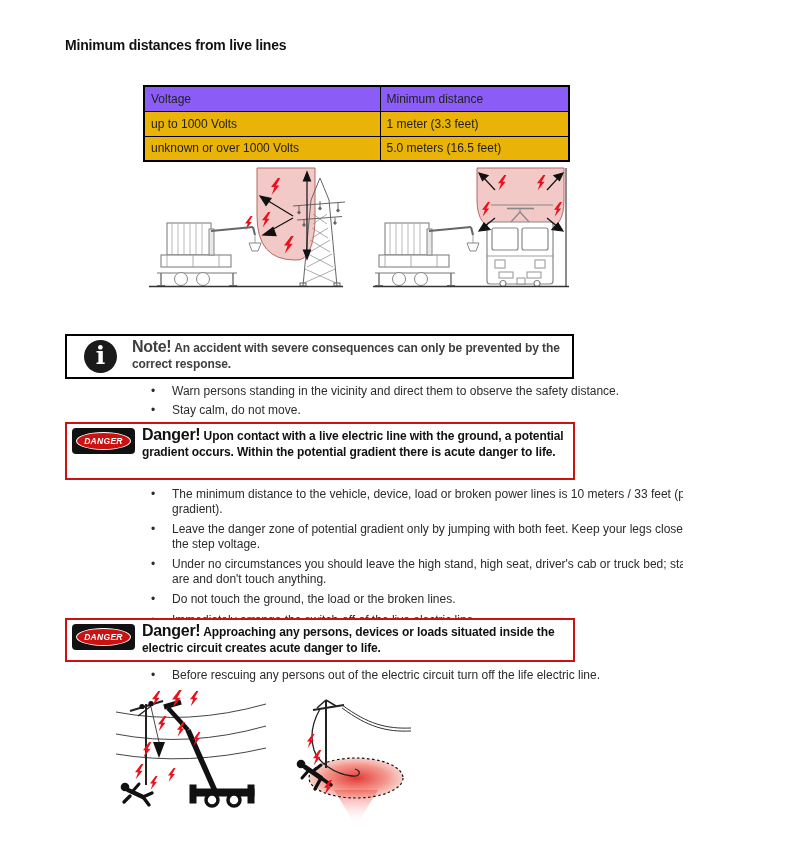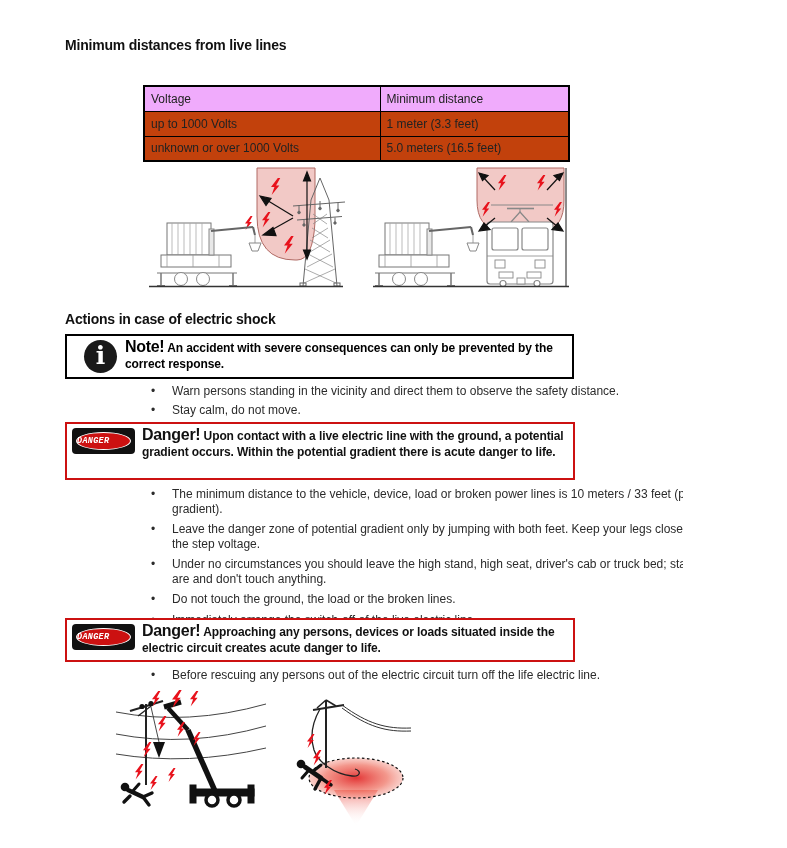--- a/index.html
+++ b/index.html
@@ -15,23 +15,23 @@
   .h1.live-lines { top:37px; }
   .h1.shock { top:311px; }
 
   
   table.dist {
     position:absolute; left:143px; top:85px; border-collapse:collapse;
     font-size:12px; color:#222;
   }
   table.dist td {
     border:1px solid #000; height:25px; padding:2px 6px; vertical-align:middle;
-    background:#c2410c;
-  }
-  table.dist tr.hdr td { background:#f0abfc; }
+    background:#eab308;
+  }
+  table.dist tr.hdr td { background:#8b5cf6; }
   table.dist td.c1 { width:236px; }
   table.dist td.c2 { width:189px; }
   table.dist { border:2px solid #000; }
 
   
   .illus-top-left  { position:absolute; left:145px; top:166px; }
   .illus-top-right { position:absolute; left:371px; top:166px; }
   .illus-bot-left  { position:absolute; left:116px; top:690px; }
   .illus-bot-right { position:absolute; left:264px; top:692px; }
 
@@ -39,38 +39,38 @@
   .note-box {
     position:absolute; left:65px; top:334px; width:509px; height:45px;
     border:2px solid #000; background:#fff;
   }
   .note-icon {
     position:absolute; left:17px; top:4px; width:33px; height:33px; border-radius:50%;
     background:#1a1a1a; color:#fff; text-align:center;
     font-family:"DejaVu Serif",serif; font-weight:bold; font-size:25px; line-height:31px;
   }
   .note-text {
-    position:absolute; left:58px; top:3px; width:430px;
-    font-size:12px; font-weight:bold; line-height:16px; color:#000000; letter-spacing:-0.1px;
+    position:absolute; left:65px; top:3px; width:430px;
+    font-size:12px; font-weight:bold; line-height:16px; color:#404040; letter-spacing:-0.1px;
   }
   .big-label { font-size:16px; font-weight:bold; letter-spacing:-0.3px; }
 
   
   .danger-box {
     position:absolute; left:65px; width:510px; border:2px solid #cc1111; background:#fff;
   }
   .danger-box.d1 { top:422px; height:58px; }
   .danger-box.d2 { top:618px; height:44px; }
   .danger-sign {
     position:absolute; left:5px; top:4px; width:63px; height:26px;
     background:#111; border-radius:4px; display:flex; align-items:center; justify-content:center;
   }
   .danger-sign-oval {
     width:55px; height:18px; background:#cc1111; border:1.5px solid #fff; border-radius:50%;
-    display:flex; align-items:center; justify-content:flex-start;font-family:Liberation Mono, monospace;
+    display:flex; align-items:center; justify-content:center;
   }
   .danger-sign-oval span {
     color:#fff; font-size:8.5px; font-weight:bold; font-style:italic; letter-spacing:0.3px;
   }
   .danger-text {
     position:absolute; left:75px; top:3px; width:440px;
     font-size:12px; font-weight:bold; line-height:15.5px; color:#111; letter-spacing:-0.1px;
   }
 
   
@@ -210,21 +210,20 @@
     <g fill="#e8121c">
       <use href="#bolt" transform="translate(127,9)"></use>
       <use href="#bolt" transform="translate(166,9)"></use>
       <use href="#bolt" transform="translate(111,36) scale(0.95)"></use>
       <use href="#bolt" transform="translate(183,36) scale(0.95)"></use>
     </g>
     <use href="#truck" transform="translate(0,57)"></use>
     <line x1="2" y1="120.5" x2="198" y2="120.5" stroke="#333" stroke-width="1.5"></line>
   </svg>
 
-  <div class="h1 shock">Actions in case of electric shock</div>
 
   <div class="note-box">
     <div class="note-icon">i</div>
     <div class="note-text"><span class="big-label">Note!</span><span> An accident with severe consequences can only be prevented by the correct response.</span></div>
   </div>
 
   <ul class="bullets nb">
     <li>Warn persons standing in the vicinity and direct them to observe the safety distance.</li>
     <li>Stay calm, do not move.</li>
   </ul>

